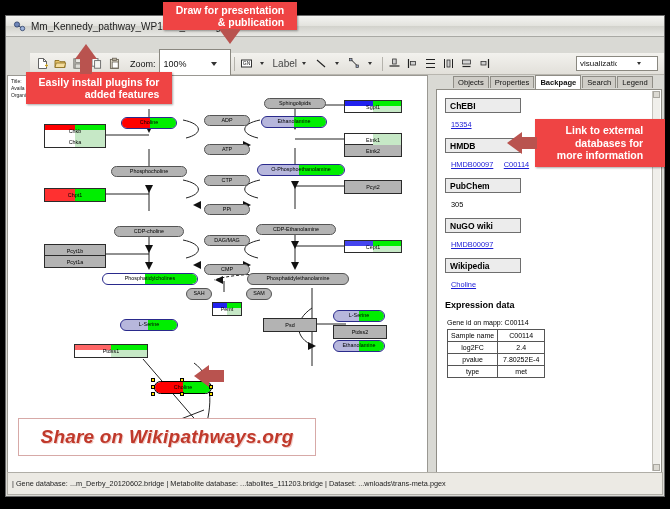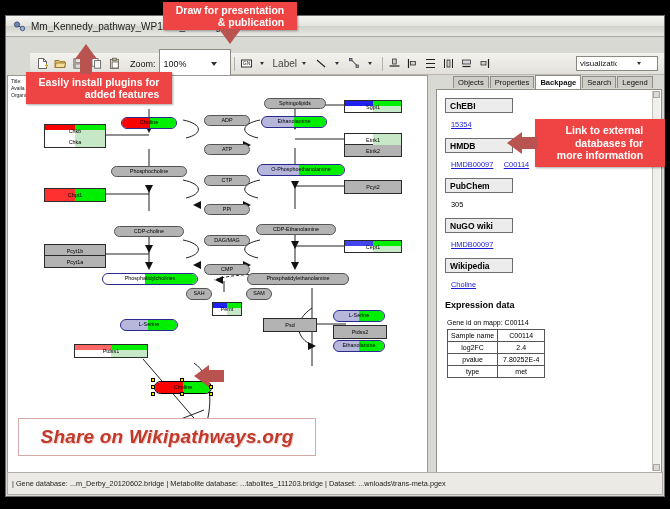--- a/index.html
+++ b/index.html
@@ -66,21 +66,21 @@
   
   .rpanel{position:absolute;left:424px;top:59px;width:234px;height:400px;background:#d9d9d4;
           box-sizing:border-box;}
   .tabstrip{position:absolute;left:23px;top:0;right:2px;height:14px;display:flex;align-items:center;}
   .tab{height:12px;padding:0 4px;font-size:7.6px;color:#111;background:#cfcdc7;border:1px solid #8f8d86;
        border-bottom:none;display:flex;align-items:center;margin-right:1px;box-sizing:border-box;}
   .tab.active{background:#fff;height:14px;font-weight:bold;}
   .bp{position:absolute;left:6px;top:14px;right:2px;bottom:2px;background:#fff;border:1px solid #8f8d86;
       box-sizing:border-box;overflow:hidden;}
   .bp-inner{position:absolute;left:0;top:0;right:8px;bottom:0;padding:8px 0 0 8px;box-sizing:border-box;}
-  .db-head{width:68px;height:15px;background:#ececec;border:1px solid #6e6e6e;box-sizing:border-box;
+  .db-head{width:76px;height:15px;background:#ececec;border:1px solid #6e6e6e;box-sizing:border-box;
            display:flex;align-items:center;padding-left:4px;font-size:8.5px;font-weight:bold;color:#000;}
   .db-link{font-size:7.4px;color:#1a1ad6;text-decoration:underline;margin:3px 0 9px 6px;display:inline-block;}
   .db-plain{font-size:7.4px;color:#000;margin:3px 0 9px 6px;display:inline-block;}
   .exp-title{font-size:9px;font-weight:bold;color:#000;margin:2px 0 9px 0;}
   .gene-id{font-size:7px;color:#000;margin:0 0 3px 2px;}
   .exptab{border-collapse:collapse;margin-left:2px;border:1px solid #555;}
   .exptab td{border:1px solid #555;font-size:7px;color:#000;text-align:center;height:11px;
              padding:0 3px;min-width:40px;}
 
   

